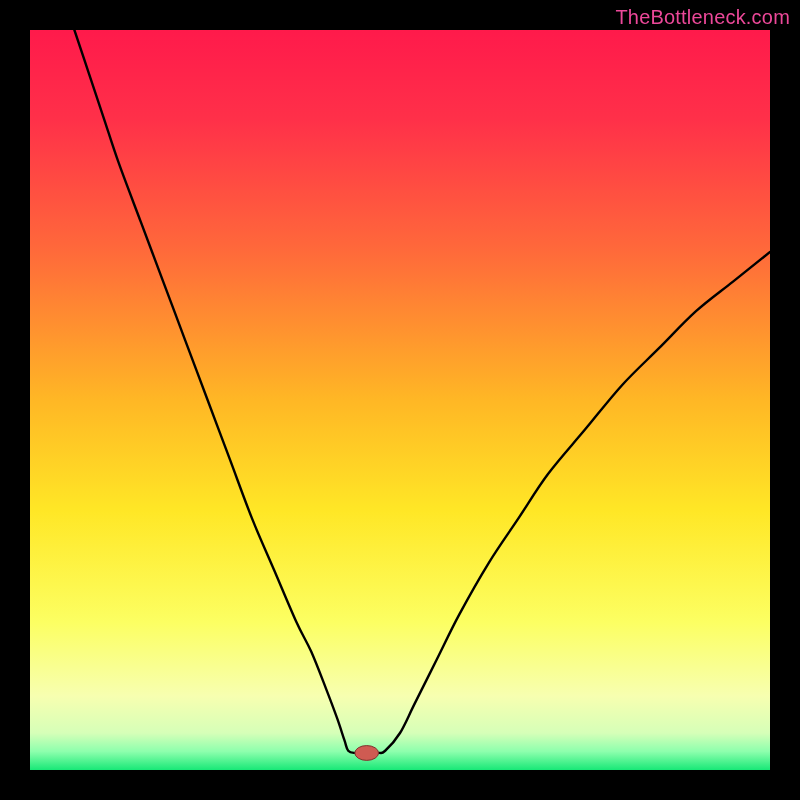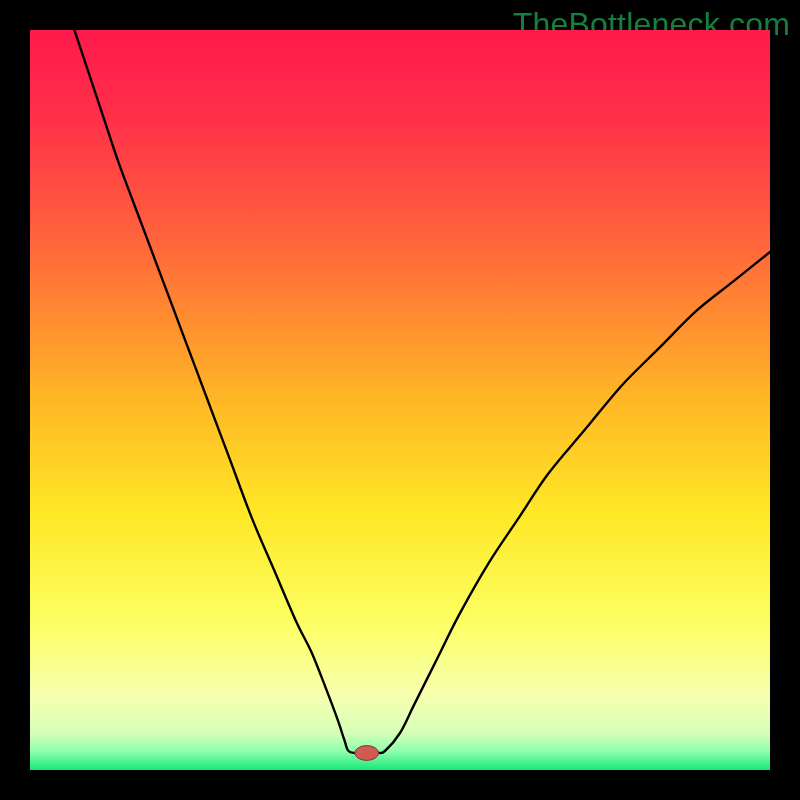--- a/index.html
+++ b/index.html
@@ -21,22 +21,22 @@
     position: absolute;
     left: 30px;
     top: 30px;
     width: 740px;
     height: 740px;
   }
   .watermark {
     position: absolute;
     top: 6px;
     right: 10px;
-    color: #15803d;
-    font-size: 32px;
+    color: #ec4899;
+    font-size: 20px;
     font-weight: 500;
     letter-spacing: 0.2px;
     user-select: none;
   }
 </style>
 </head>
 <body>
 
 <div class="frame">
   <div class="watermark">TheBottleneck.com</div>

